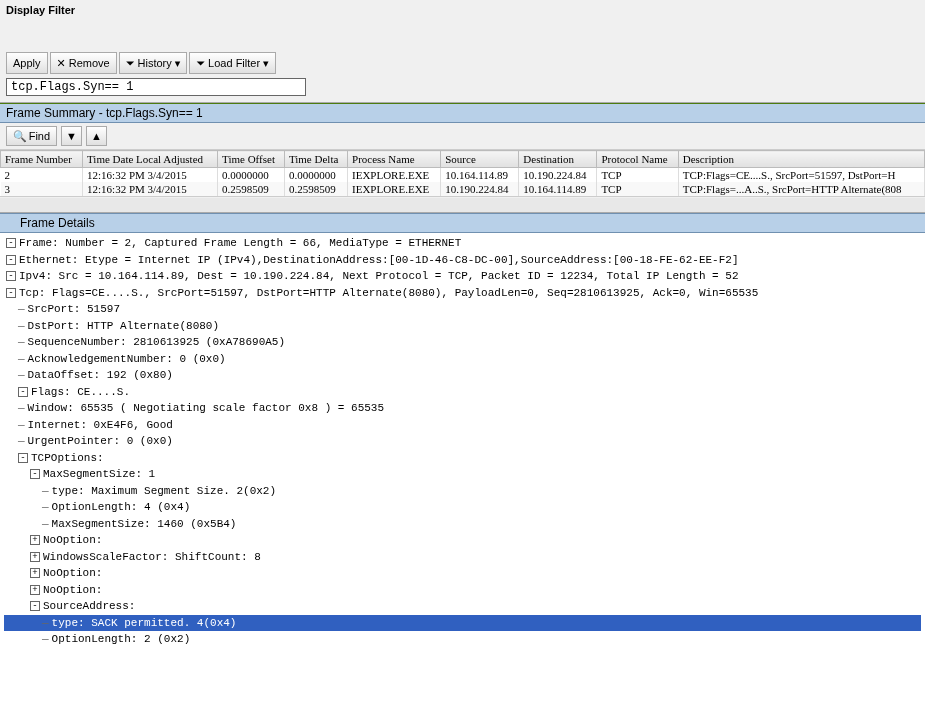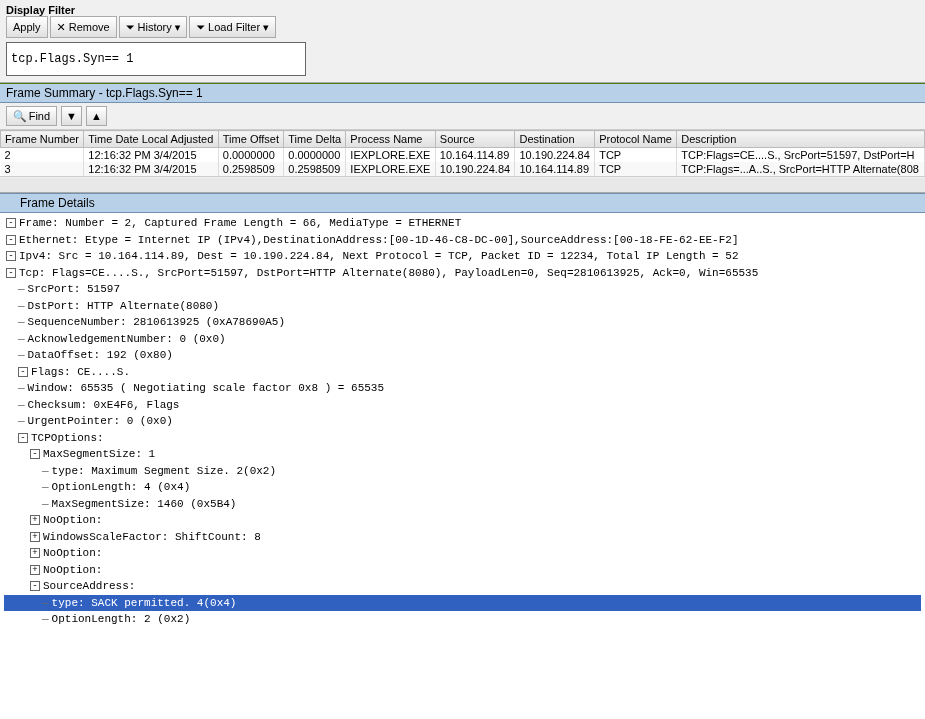--- a/index.html
+++ b/index.html
@@ -23,20 +23,21 @@
       font-size: 11px;
       font-weight: bold;
       color: #000;
       margin-bottom: 0;
     }
     .toolbar {
       display: flex;
       align-items: flex-end;
       gap: 2px;
       margin-bottom: 4px;
+      margin-top: 36px;
     }
     .toolbar-btn {
       display: flex;
       align-items: center;
       gap: 3px;
       padding: 2px 6px;
       border: 1px solid #aaa;
       background: linear-gradient(to bottom, #fff, #e0e0e0);
       cursor: pointer;
       font-size: 11px;
@@ -46,21 +47,21 @@
     .filter-input-row {
       display: flex;
       align-items: center;
     }
     .filter-input {
       font-family: 'Courier New', monospace;
       font-size: 12px;
       border: 1px solid #666;
       padding: 2px 4px;
       width: 300px;
-      height: 34px;
+      height: 18px;
       background: #fff;
     }
 
     
     .frame-summary-section {
       background: #f0f0f0;
       border-bottom: 1px solid #aaa;
     }
     .section-header {
       background: #b8d0e8;
@@ -118,20 +119,21 @@
       padding: 1px 4px;
       border-right: 1px solid #ddd;
       white-space: nowrap;
       overflow: hidden;
     }
     .frame-table tr:nth-child(even) td { background: #f8f8f8; }
     .frame-table tr:nth-child(odd) td { background: #fff; }
     .table-container {
       overflow-x: hidden;
       overflow-y: auto;
+      font-family: Liberation Serif, serif;
     }
     .scrollbar-row {
       height: 16px;
       background: #f0f0f0;
       border-top: 1px solid #ccc;
       display: flex;
       align-items: center;
       overflow: hidden;
     }
     .scrollbar-track {
@@ -330,21 +332,21 @@
         <div class="detail-line detail-indent-1">
           <span class="expand-icon">-</span>
           <span>Flags: CE....S.</span>
         </div>
         <div class="detail-line detail-indent-1">
           <span class="dash-prefix">—</span>
           <span>Window: 65535 ( Negotiating scale factor 0x8 ) = 65535</span>
         </div>
         <div class="detail-line detail-indent-1">
           <span class="dash-prefix">—</span>
-          <span>Checksum: 0xE4F6, Flags</span>
+          <span>Internet: 0xE4F6, Good</span>
         </div>
         <div class="detail-line detail-indent-1">
           <span class="dash-prefix">—</span>
           <span>UrgentPointer: 0 (0x0)</span>
         </div>
         <div class="detail-line detail-indent-1">
           <span class="expand-icon">-</span>
           <span>TCPOptions:</span>
         </div>
         <div class="detail-line detail-indent-2">

